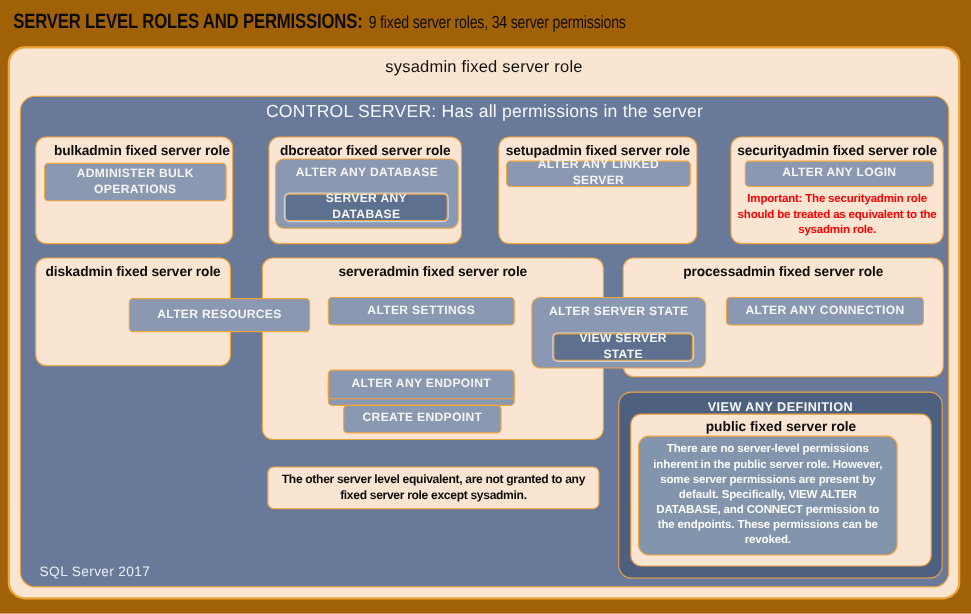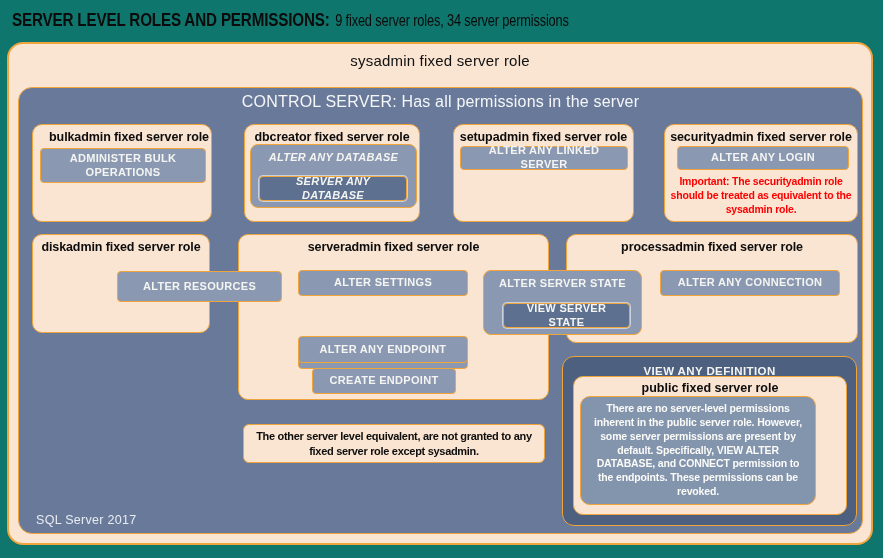--- a/index.html
+++ b/index.html
@@ -1,17 +1,17 @@
 <!DOCTYPE html>
 <html><head>
 <meta charset="utf-8">
 <style>
   html,body{margin:0;padding:0;background:#ffffff;}
   .stage{
-    position:relative;width:883px;height:558px;background:#0f766e;overflow:hidden;
+    position:relative;width:883px;height:558px;background:#a16207;overflow:hidden;
     font-family:"Liberation Sans", sans-serif;
   }
   .abs{position:absolute;}
   
   .heading{
     position:absolute;left:12px;top:9px;white-space:nowrap;
     transform:scaleX(0.8);transform-origin:0 50%;
     color:#0b0b0b;
   }
   .heading .h-bold{font-size:19px;font-weight:bold;letter-spacing:-0.2px;}
@@ -120,21 +120,21 @@
   <div class="abs control-title">CONTROL SERVER: Has all permissions in the server</div>
   <div class="abs sql-footer">SQL Server 2017</div>
 
   <div class="abs role-box" style="left:32px;top:124px;width:180px;height:98px;padding-left:14px;">
     <div class="role-title">bulkadmin fixed server role</div>
     <div class="perm" style="left:7px;top:23px;width:166px;height:35px;">ADMINISTER BULK OPERATIONS</div>
   </div>
 
   <div class="abs role-box" style="left:244px;top:124px;width:176px;height:98px;">
     <div class="role-title">dbcreator fixed server role</div>
-    <div class="perm-group" style="left:5px;top:19px;width:167px;height:64px;font-style:italic;">
+    <div class="perm-group" style="left:5px;top:19px;width:167px;height:64px;">
       <div class="perm-group-label">ALTER ANY DATABASE</div>
       <div class="perm perm-dark" style="left:8px;top:31px;width:148px;height:25px;">SERVER ANY DATABASE</div>
     </div>
   </div>
 
   <div class="abs role-box" style="left:453px;top:124px;width:181px;height:98px;">
     <div class="role-title">setupadmin fixed server role</div>
     <div class="perm" style="left:6px;top:21px;width:168px;height:24px;">ALTER ANY LINKED SERVER</div>
   </div>
 

